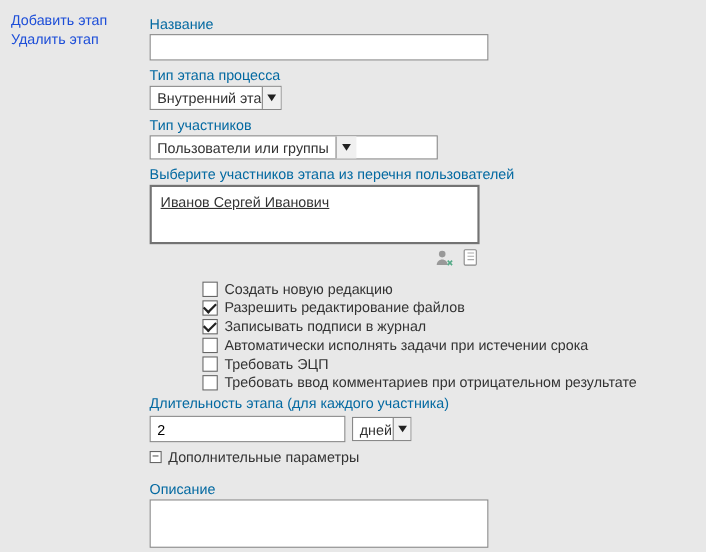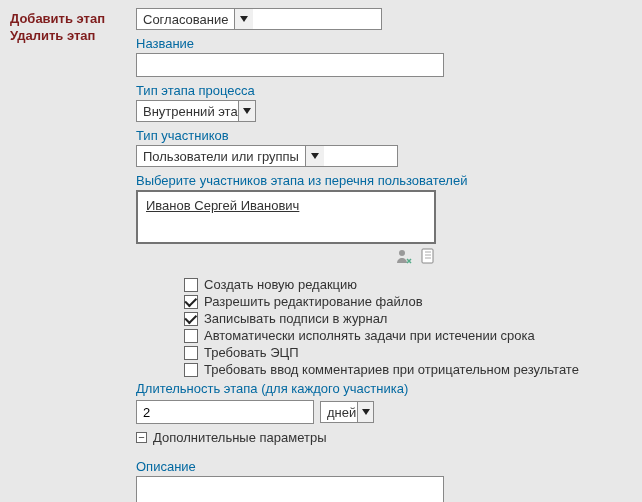--- a/index.html
+++ b/index.html
@@ -18,22 +18,22 @@
     display: flex;
     align-items: flex-start;
   }
   .side {
     width: 126px;
     flex: 0 0 126px;
     padding-top: 2px;
   }
   .side a {
     display: block;
-    color: #7f1d1d;
-    font-weight: bold;
+    color: #1d4ed8;
+    font-weight: normal;
     font-size: 13px;
     text-decoration: none;
     line-height: 17px;
     cursor: pointer;
   }
   .main {
     flex: 1;
   }
   .fld-label {
     display: block;
@@ -192,28 +192,20 @@
 <div class="page">
   <div class="layout">
     <div class="side">
       <a>Добавить этап</a>
       <a>Удалить этап</a>
     </div>
 
     <div class="main">
 
       
-      <div class="select-wrap first w-stage">
-        <div class="select-text">Согласование</div>
-        <div class="arrow-btn">
-          <svg viewBox="0 0 10 10">
-              <polygon points="1,2 9,2 5,8" fill="#222"></polygon>
-            </svg>
-        </div>
-      </div>
 
       
       <span class="fld-label">Название</span>
       <input class="text-input" type="text" value="" style="">
 
       
       <span class="fld-label">Тип этапа процесса</span>
       <div class="select-wrap w-ptype">
         <div class="select-text">Внутренний этап</div>
         <div class="arrow-btn">

